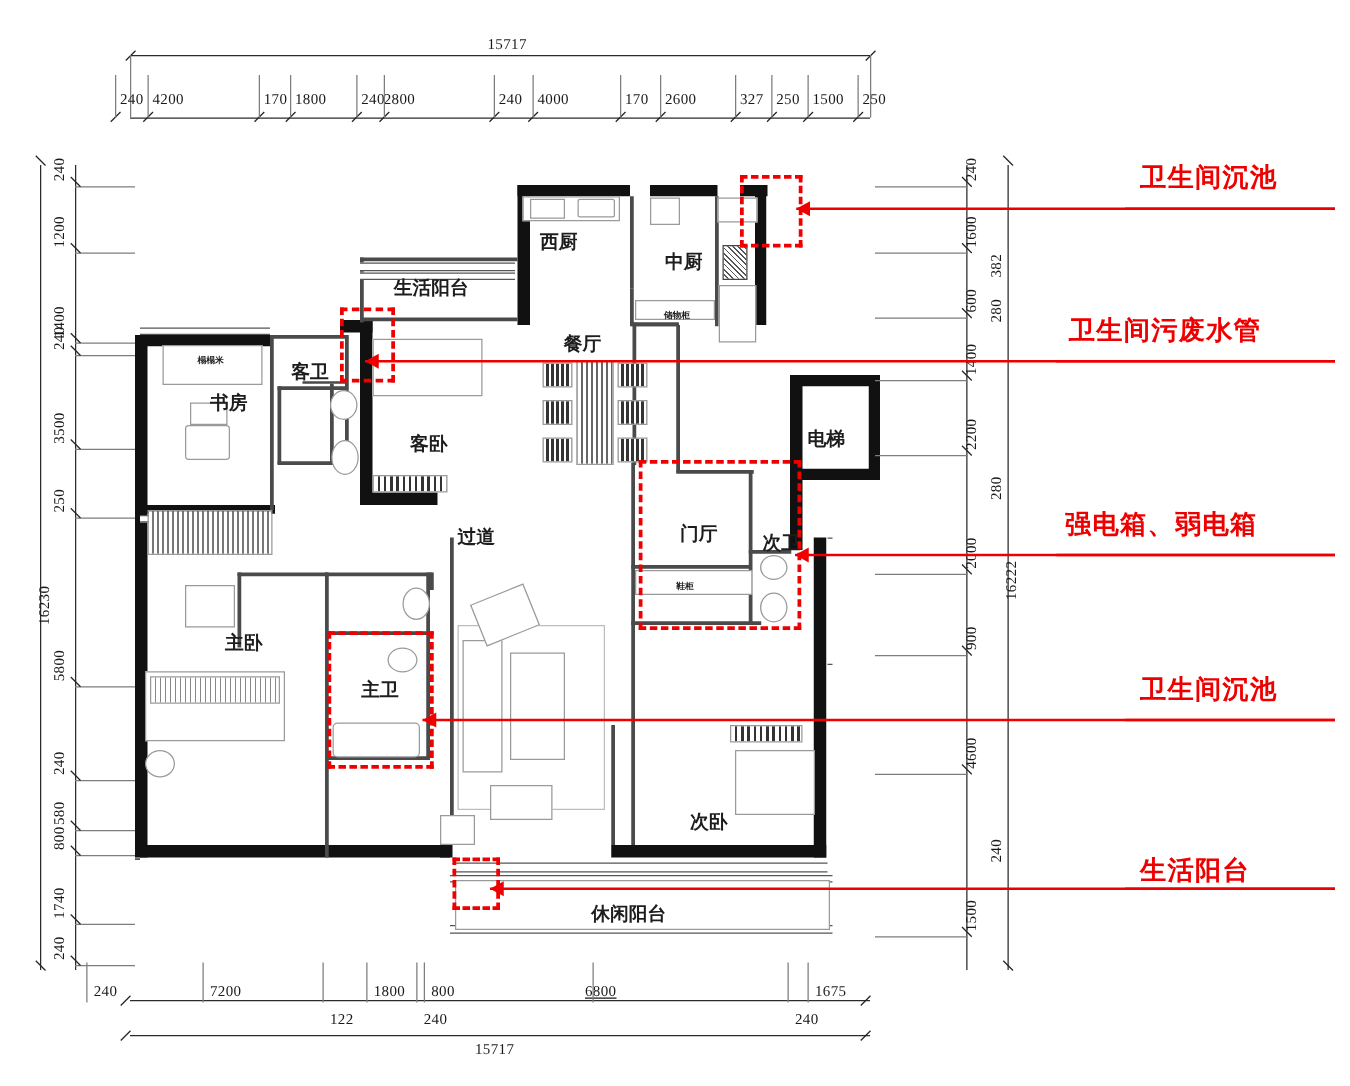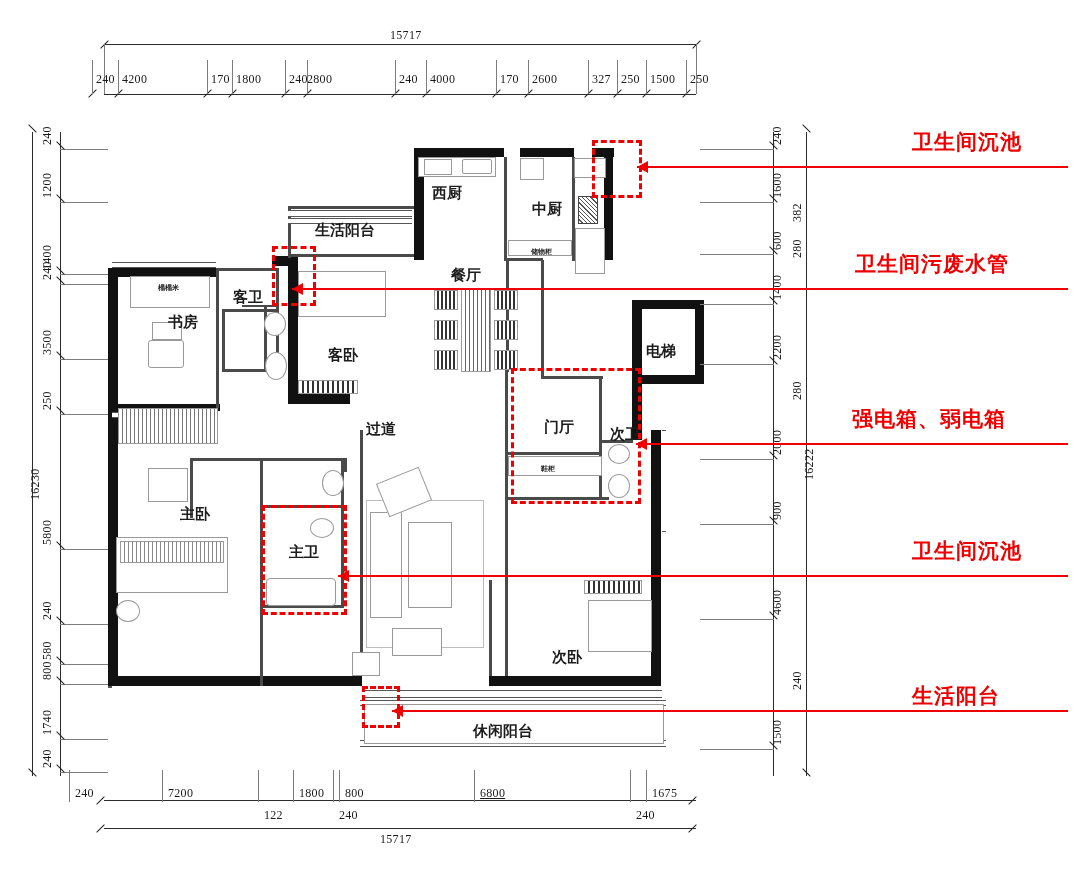--- a/index.html
+++ b/index.html
@@ -253,21 +253,21 @@
       <div class="dimtxt" style="left: 168px; top: 786px;">7200</div>
       <div class="ext" style="left: 162px; top: 770px; height: 32px;"></div>
       <div class="dimtxt" style="left: 264px; top: 808px;">122</div>
       <div class="ext" style="left: 258px; top: 770px; height: 32px;"></div>
       <div class="dimtxt" style="left: 299px; top: 786px;">1800</div>
       <div class="ext" style="left: 293px; top: 770px; height: 32px;"></div>
       <div class="dimtxt" style="left: 339px; top: 808px;">240</div>
       <div class="ext" style="left: 333px; top: 770px; height: 32px;"></div>
       <div class="dimtxt" style="left: 345px; top: 786px;">800</div>
       <div class="ext" style="left: 339px; top: 770px; height: 32px;"></div>
-      <div class="dimtxt" style="left: 480px; top: 786px; text-decoration: underline;">6800</div>
+      <div class="dimtxt" style="left: 468px; top: 786px; text-decoration: underline;">6800</div>
       <div class="ext" style="left: 474px; top: 770px; height: 32px;"></div>
       <div class="dimtxt" style="left: 636px; top: 808px;">240</div>
       <div class="ext" style="left: 630px; top: 770px; height: 32px;"></div>
       <div class="dimtxt" style="left: 652px; top: 786px;">1675</div>
       <div class="ext" style="left: 646px; top: 770px; height: 32px;"></div>
       <div class="dimline vline" style="left: 60px; top: 132px; height: 644px;"></div>
       <div class="dimline vline" style="left: 32px; top: 132px; height: 644px;"></div>
       <div class="dimtxt v" style="left: 28px; top: 500px;">16230</div>
       <div class="tickv" style="left: 27px; top: 128px;"></div>
       <div class="tickv" style="left: 27px; top: 772px;"></div>

